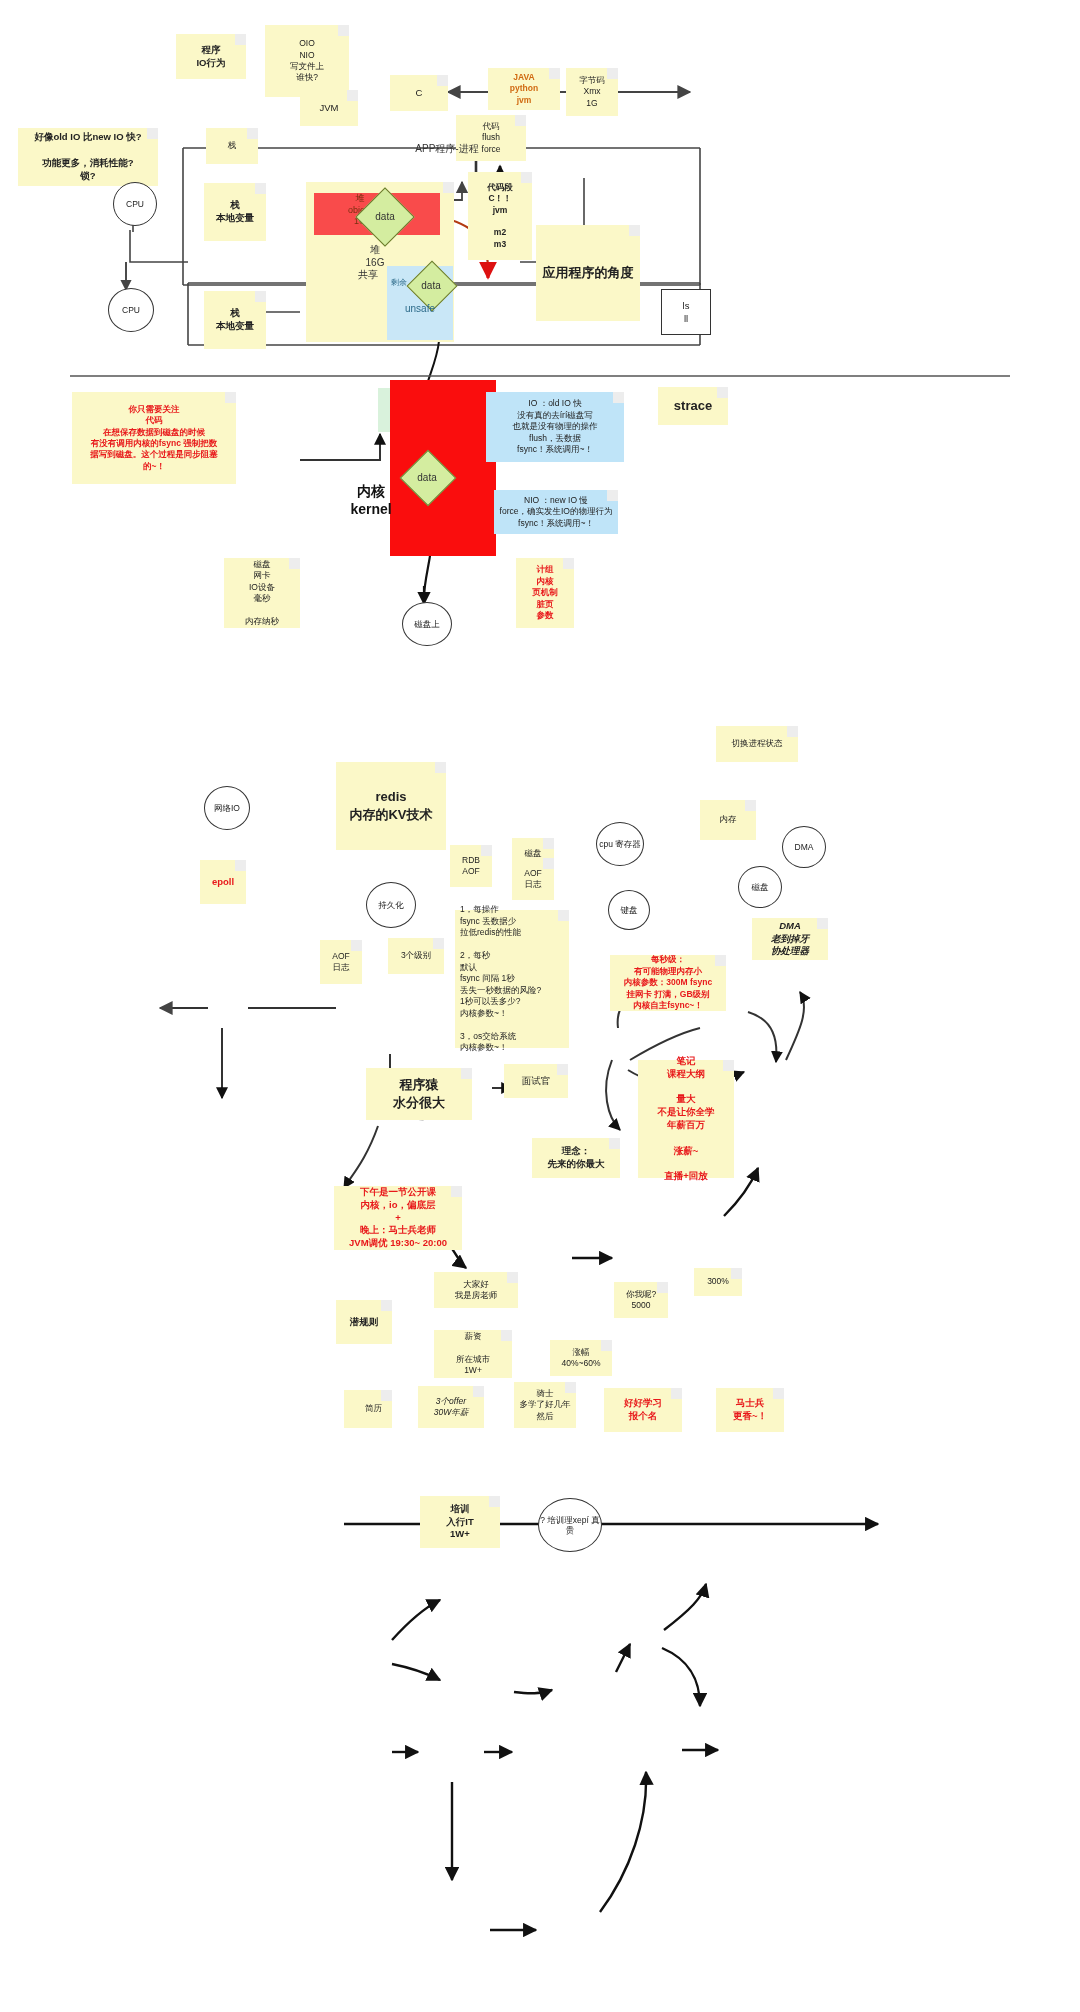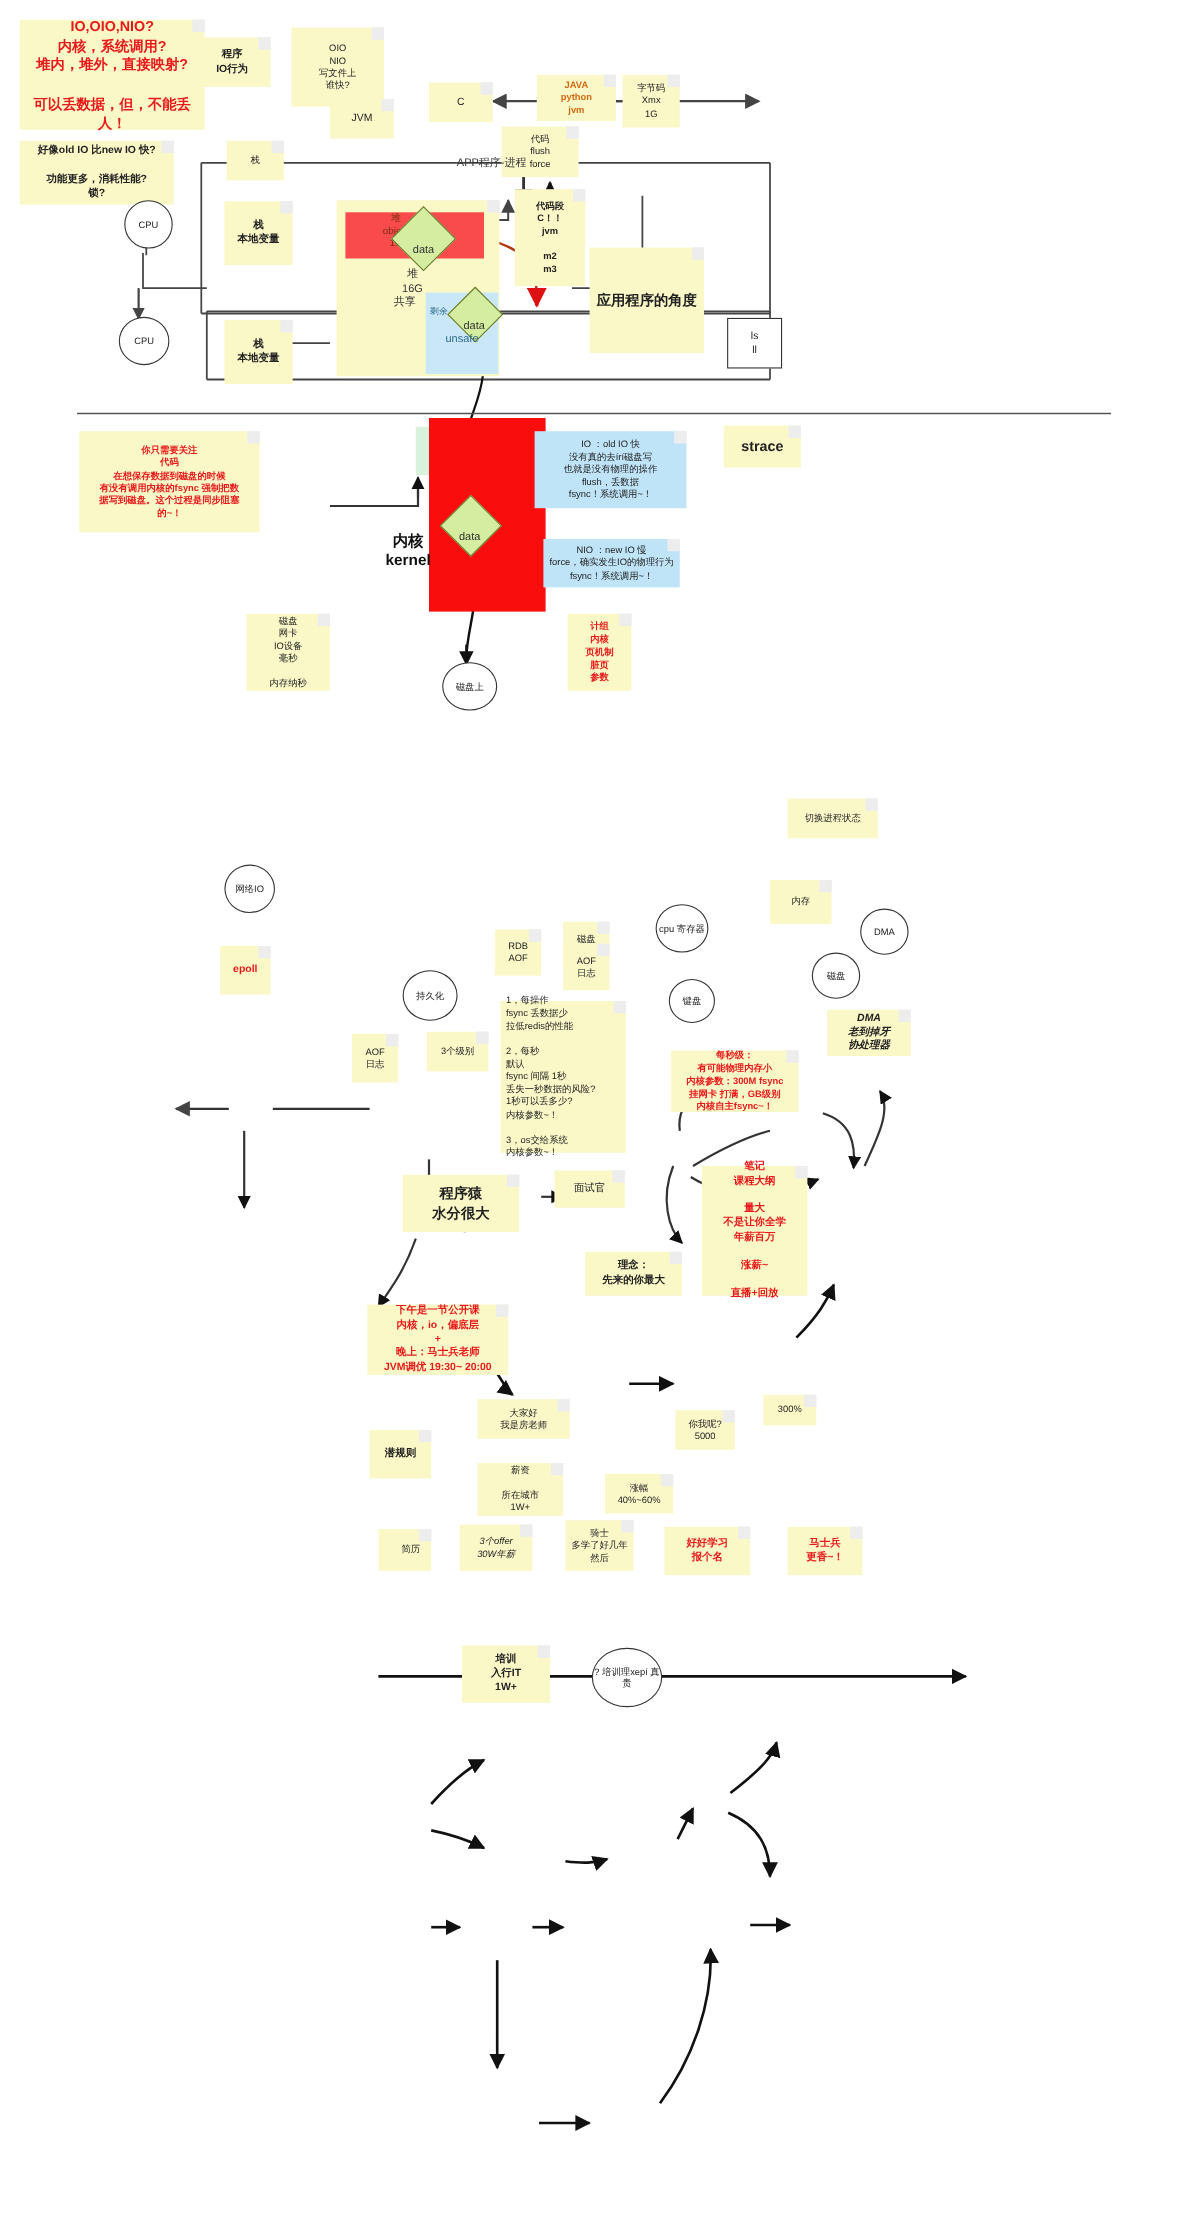--- a/index.html
+++ b/index.html
@@ -59,21 +59,21 @@
   .redblock{background:#f94b4b;}
   .kernelblock{background:#fa0d0d;}
   .blueblock{background:#c9e7f7;}
 
   .diamond{
     position:absolute;background:#d4eda0;border:1.3px solid #6b7a2a;
     transform:rotate(45deg);
   }
   .diamond-label{
     position:absolute;display:flex;align-items:center;justify-content:center;
-    font-size:10px;color:#333;margin-top:11px;
+    font-size:10px;color:#333;
   }
   .freetext{position:absolute;font-size:10px;color:#333;white-space:pre-line;text-align:center;line-height:1.3;}
 
   svg.layer{position:absolute;left:0;top:0;width:1080px;height:2012px;pointer-events:none;}
 </style>
 </head>
 <body>
 
 <div id="canvas">
 
@@ -133,27 +133,20 @@
 
     <path d="M 428 498 C 440 540 424 570 424 598" fill="none" stroke="#111" stroke-width="2.2"></path>
     <line x1="424" y1="586" x2="424" y2="604" stroke="#111" stroke-width="2.2" marker-end="url(#arB)"></line>
 
     <polyline points="300,460 380,460 380,438" fill="none" stroke="#333" stroke-width="2"></polyline>
     <line x1="380" y1="452" x2="380" y2="434" stroke="#333" stroke-width="2" marker-end="url(#arB)"></line>
 
     <line x1="70" y1="376" x2="1010" y2="376" stroke="#555" stroke-width="1.4"></line>
   </svg>
 
-  <div class="note" style="left:18px;top:18px;width:168px;height:100px;">
-    <span class="red mid">IO,OIO,NIO?
-内核，系统调用?
-堆内，堆外，直接映射?
-
-可以丢数据，但，不能丢人！</span>
-  </div>
 
   <div class="note" style="left:18px;top:128px;width:140px;height:58px;">
     <span class="bold sm">好像old IO 比new IO 快?
 
 功能更多，消耗性能?
 锁?</span>
   </div>
 
   <div class="note" style="left:176px;top:34px;width:70px;height:45px;">
     <span class="sm bold">程序
@@ -374,20 +367,24 @@
   </div>
 
   <div class="ellipse" style="left:204px;top:786px;width:44px;height:42px;">
     <span class="xs">网络IO</span>
   </div>
 
   <div class="note" style="left:200px;top:860px;width:46px;height:44px;">
     <span class="sm red">epoll</span>
   </div>
 
+  <div class="note" style="left:336px;top:762px;width:110px;height:88px;">
+    <span class="mid bold">redis
+内存的KV技术</span>
+  </div>
 
   <div class="ellipse" style="left:366px;top:882px;width:48px;height:44px;">
     <span class="xs">持久化</span>
   </div>
 
   <div class="note" style="left:450px;top:845px;width:42px;height:42px;">
     <span class="xs">RDB
 AOF</span>
   </div>
 

